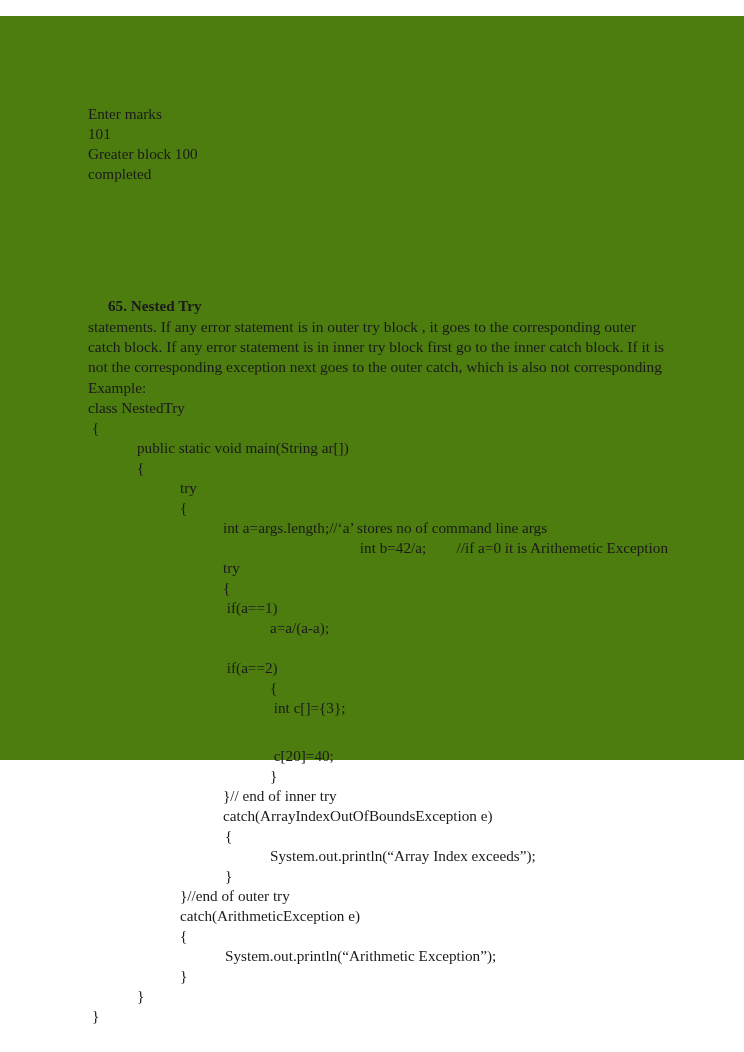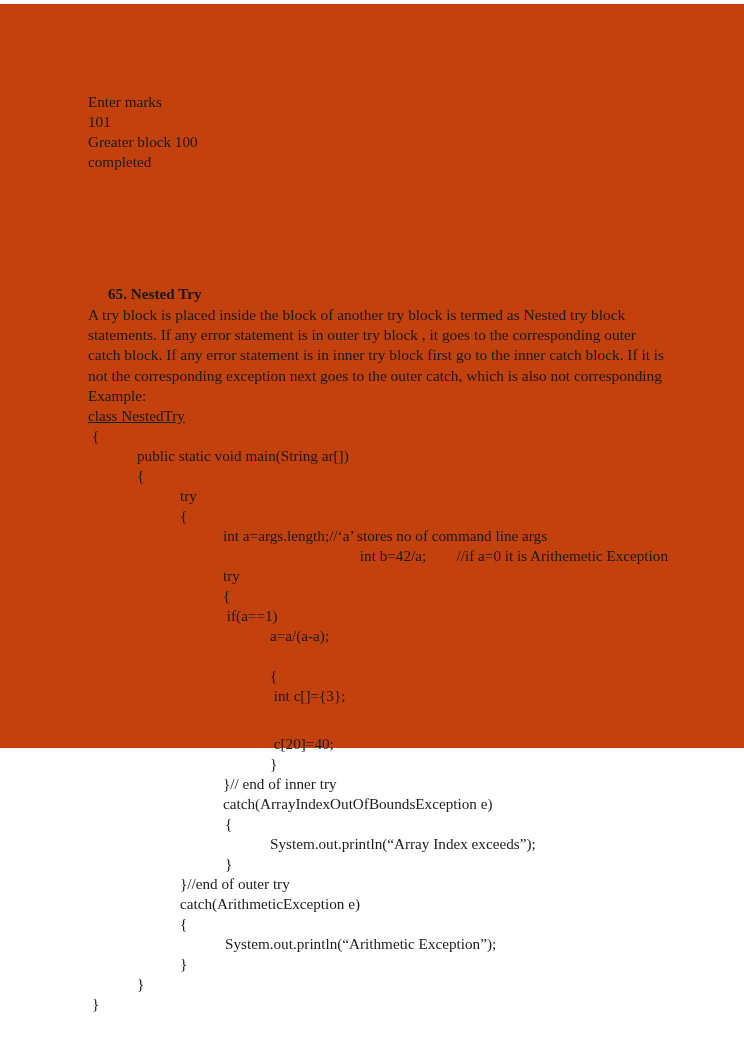--- a/index.html
+++ b/index.html
@@ -11,24 +11,24 @@
     width: 744px;
     height: 1052px;
     position: relative;
     font-family: "Liberation Serif", "DejaVu Serif", serif;
     color: #1a1a1a;
     overflow: hidden;
   }
   .page {
     position: absolute;
     left: 0;
-    top: 4px;
+    top: 16px;
     width: 744px;
     height: 744px;
-    background: #c2410c;
+    background: #4d7c0f;
   }
   .content {
     position: absolute;
     left: 88px;
     top: 88px;
     width: 580px;
   }
   
   .console-block {
     font-size: 15.2px;
@@ -81,42 +81,42 @@
     <div class="console-block">
       <div class="console-line">Enter marks</div>
       <div class="console-line">101</div>
       <div class="console-line">Greater block 100</div>
       <div class="console-line">completed</div>
     </div>
 
     <div class="section-heading">65. Nested Try</div>
 
     <div class="body-para">
-      <div class="body-line">A try block is placed inside the block of another try block is termed as Nested try block</div>
       <div class="body-line">statements. If any error statement is in outer try block , it goes to the corresponding outer</div>
       <div class="body-line">catch block. If any error statement is in inner try block first go to the inner catch block. If it is</div>
       <div class="body-line">not the corresponding exception next goes to the outer catch, which is also not corresponding</div>
     </div>
 
     <div class="text-line">Example:</div>
 
     <div class="code-block">
-        <div class="code-line" style="padding-left: 0px; text-decoration: underline;">class NestedTry</div>
+        <div class="code-line" style="padding-left: 0px;">class NestedTry</div>
         <div class="code-line" style="padding-left: 4px;">{</div>
         <div class="code-line" style="padding-left: 49px;">public static void main(String ar[])</div>
         <div class="code-line" style="padding-left: 49px;">{</div>
         <div class="code-line" style="padding-left: 92px;">try</div>
         <div class="code-line" style="padding-left: 92px;">{</div>
         <div class="code-line" style="padding-left: 135px;">int a=args.length;//‘a’ stores no of command line args</div>
         <div class="code-line" style="padding-left: 135px; text-align: right;">int b=42/a;        //if a=0 it is Arithemetic Exception</div>
         <div class="code-line" style="padding-left: 135px;">try</div>
         <div class="code-line" style="padding-left: 135px;">{</div>
         <div class="code-line" style="padding-left: 135px;"> if(a==1)</div>
         <div class="code-line" style="padding-left: 182px;">a=a/(a-a);</div>
         <div class="code-line" style="padding-left: 0px;">&nbsp;</div>
+        <div class="code-line" style="padding-left: 135px;"> if(a==2)</div>
         <div class="code-line" style="padding-left: 182px;">{</div>
         <div class="code-line" style="padding-left: 182px;"> int c[]={3};</div>
         <div class="code-line" style="padding-left: 182px; margin-top: 28px;"> c[20]=40;</div>
         <div class="code-line" style="padding-left: 182px;">}</div>
         <div class="code-line" style="padding-left: 135px;">}// end of inner try</div>
         <div class="code-line" style="padding-left: 135px;">catch(ArrayIndexOutOfBoundsException e)</div>
         <div class="code-line" style="padding-left: 137px;">{</div>
         <div class="code-line" style="padding-left: 182px;">System.out.println(“Array Index exceeds”);</div>
         <div class="code-line" style="padding-left: 137px;">}</div>
         <div class="code-line" style="padding-left: 92px;">}//end of outer try</div>

